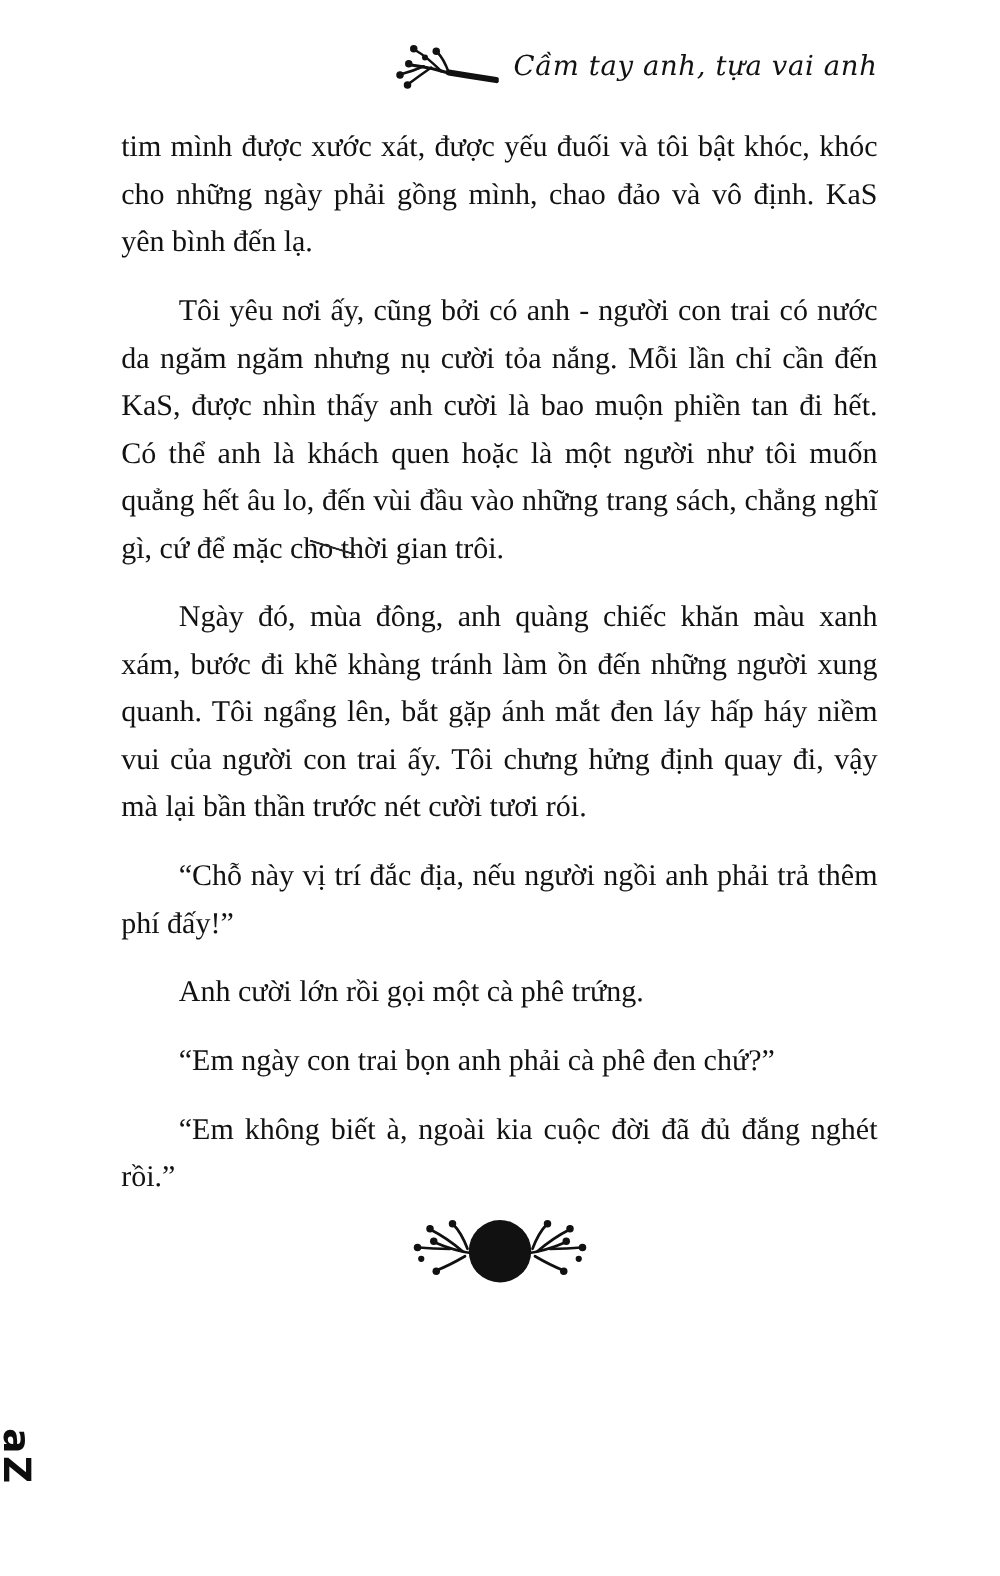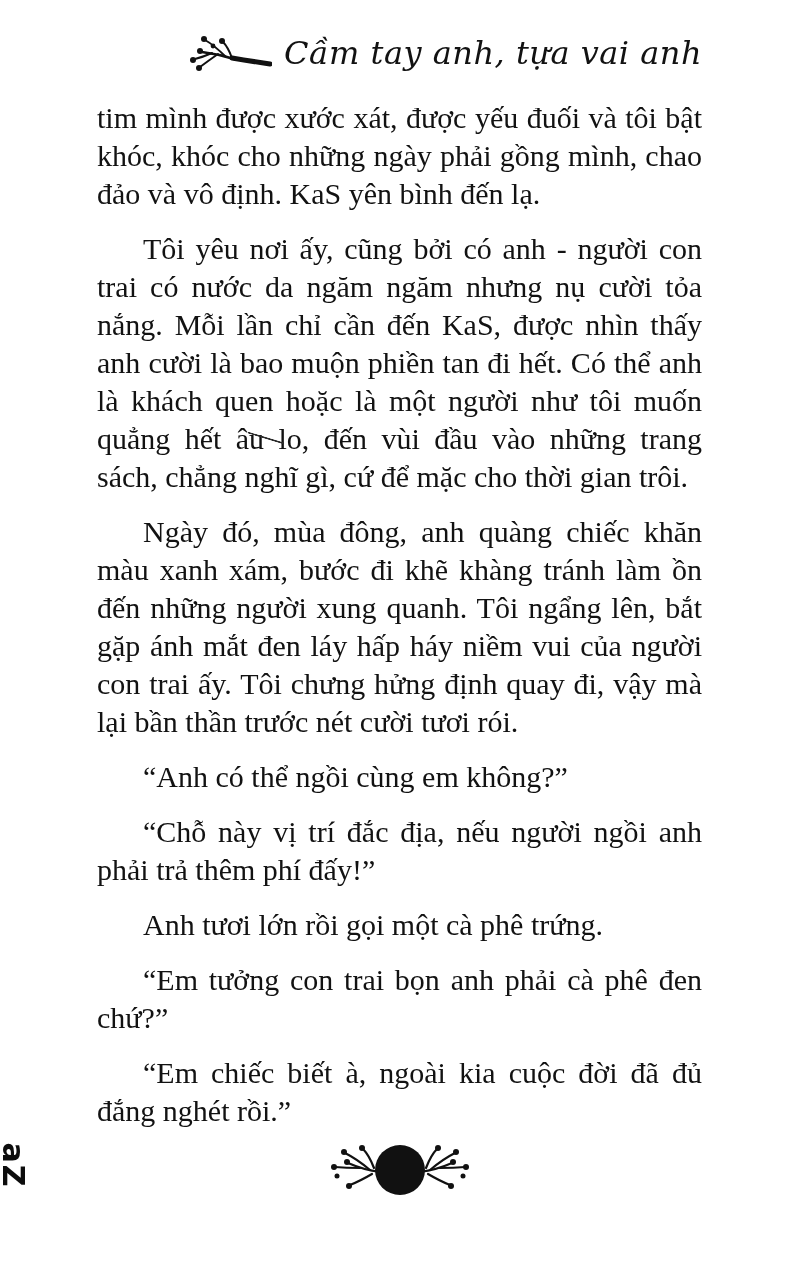--- a/index.html
+++ b/index.html
@@ -20,29 +20,29 @@
     display: flex;
     justify-content: flex-end;
     align-items: center;
     gap: 12px;
     height: 54px;
   }
   .branch-svg { width: 84px; height: 48px; margin-top: 8px; flex: 0 0 auto; }
   .head-title {
     font-family: "DejaVu Serif", serif;
     font-style: italic;
-    font-size: 32px;
+    font-size: 22px;
     letter-spacing: 0.5px;
     white-space: nowrap;
   }
 
   
   .body-text {
     margin-top: 19px;
-    font-size: 30px;
+    font-size: 24px;
     line-height: 38px;
     text-align: justify;
   }
   .para { margin: 0; }
   .para + .para { margin-top: 17px; }
   .para.indent { text-indent: 46px; }
 
   
   .page-footer { margin-top: 12px; display: flex; justify-content: center; }
   .berry-svg { width: 152px; height: 56px; }
@@ -97,25 +97,24 @@
           <circle cx="25" cy="13" r="2.4"></circle>
         </g>
       </svg>
       <span class="head-title">Cầm tay anh, tựa vai anh</span>
     </header>
 
     <main class="body-text">
         <p class="para">tim mình được xước xát, được yếu đuối và tôi bật khóc, khóc cho những ngày phải gồng mình, chao đảo và vô định. KaS yên bình đến lạ.</p>
         <p class="para indent">Tôi yêu nơi ấy, cũng bởi có anh - người con trai có nước da ngăm ngăm nhưng nụ cười tỏa nắng. Mỗi lần chỉ cần đến KaS, được nhìn thấy anh cười là bao muộn phiền tan đi hết. Có thể anh là khách quen hoặc là một người như tôi muốn quẳng hết âu lo, đến vùi đầu vào những trang sách, chẳng nghĩ gì, cứ để mặc cho thời gian trôi.</p>
         <p class="para indent">Ngày đó, mùa đông, anh quàng chiếc khăn màu xanh xám, bước đi khẽ khàng tránh làm ồn đến những người xung quanh. Tôi ngẩng lên, bắt gặp ánh mắt đen láy hấp háy niềm vui của người con trai ấy. Tôi chưng hửng định quay đi, vậy mà lại bần thần trước nét cười tươi rói.</p>
-        <p class="para indent">“Anh có thể ngồi cùng em không?”</p>
         <p class="para indent">“Chỗ này vị trí đắc địa, nếu người ngồi anh phải trả thêm phí đấy!”</p>
-        <p class="para indent">Anh tươi lớn rồi gọi một cà phê trứng.</p>
-        <p class="para indent">“Em tưởng con trai bọn anh phải cà phê đen chứ?”</p>
-        <p class="para indent">“Em chiếc biết à, ngoài kia cuộc đời đã đủ đắng nghét rồi.”</p>
+        <p class="para indent">Anh cười lớn rồi gọi một cà phê trứng.</p>
+        <p class="para indent">“Em ngày con trai bọn anh phải cà phê đen chứ?”</p>
+        <p class="para indent">“Em không biết à, ngoài kia cuộc đời đã đủ đắng nghét rồi.”</p>
       </main>
 
     <footer class="page-footer">
       <svg class="berry-svg" viewBox="0 0 152 56" xmlns="http://www.w3.org/2000/svg" aria-hidden="true">
         <g id="halfBranch">
           <g stroke="#111111" fill="none" stroke-width="2.2" stroke-linecap="round">
             <path d="M56 30 Q 40 28 24 21"></path>
             <path d="M46 28 Q 33 17 21 11"></path>
             <path d="M50 26 Q 45 13 39 7"></path>
             <path d="M48 32 Q 36 39 26 43"></path>

